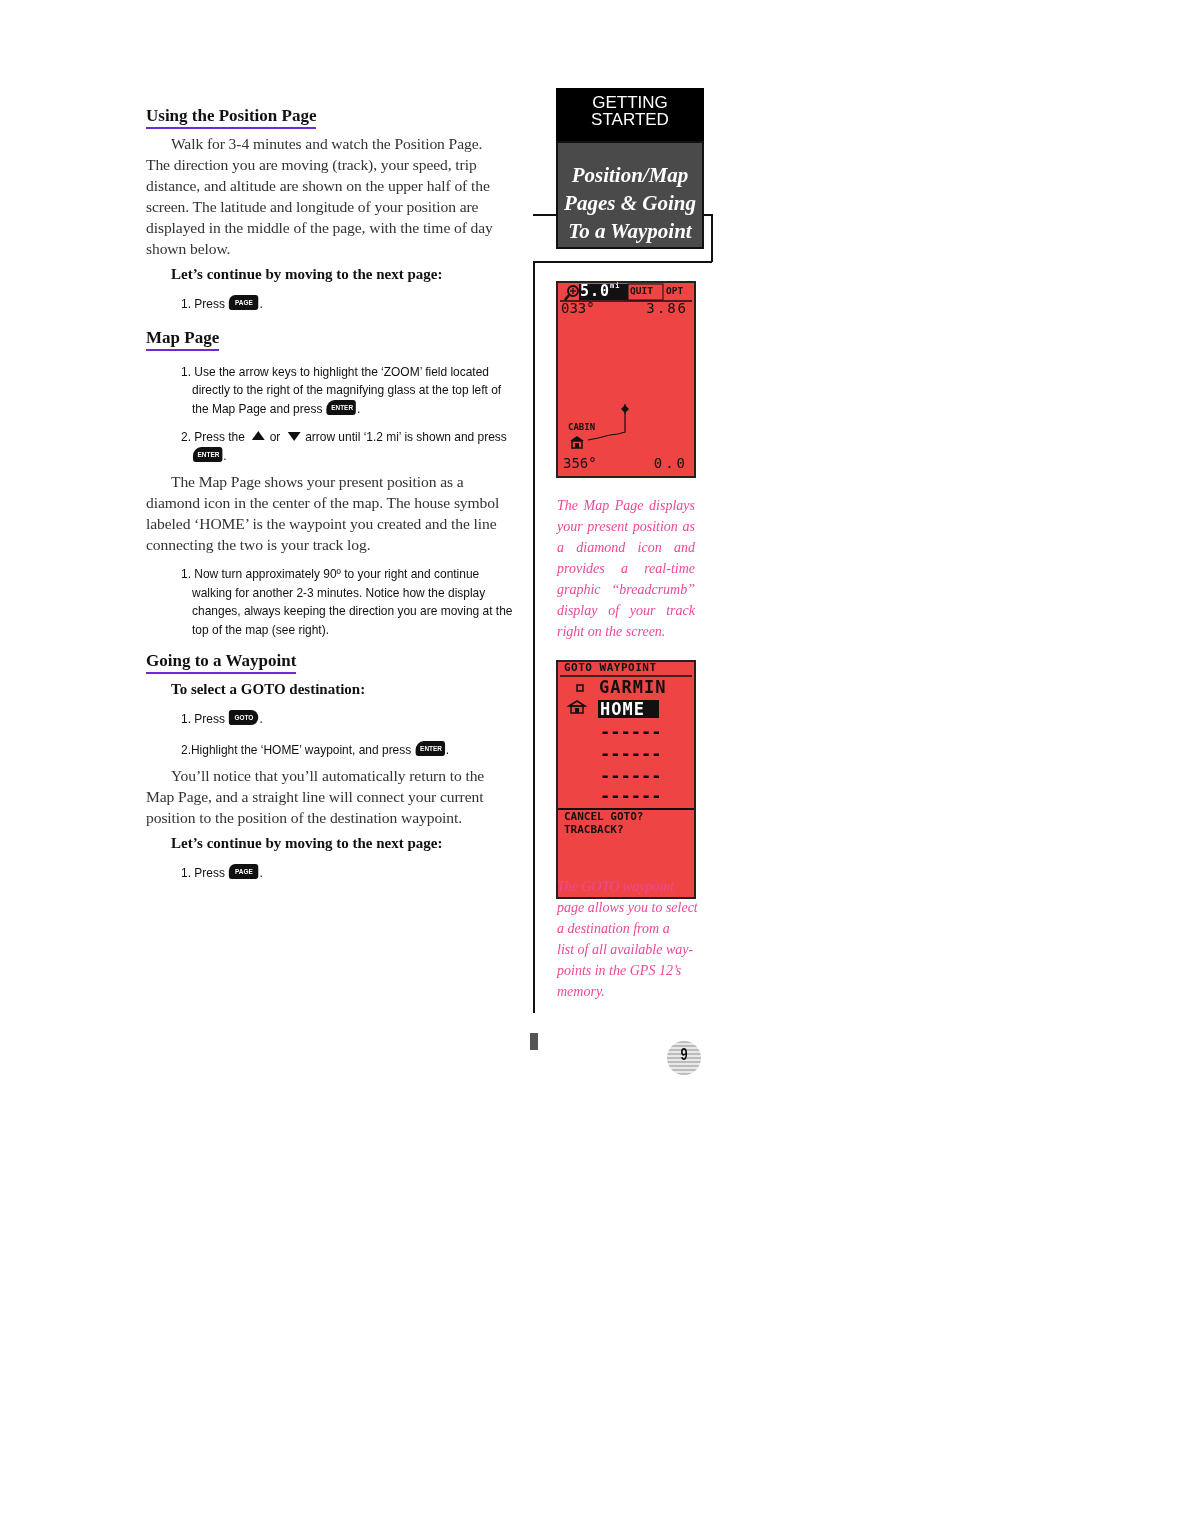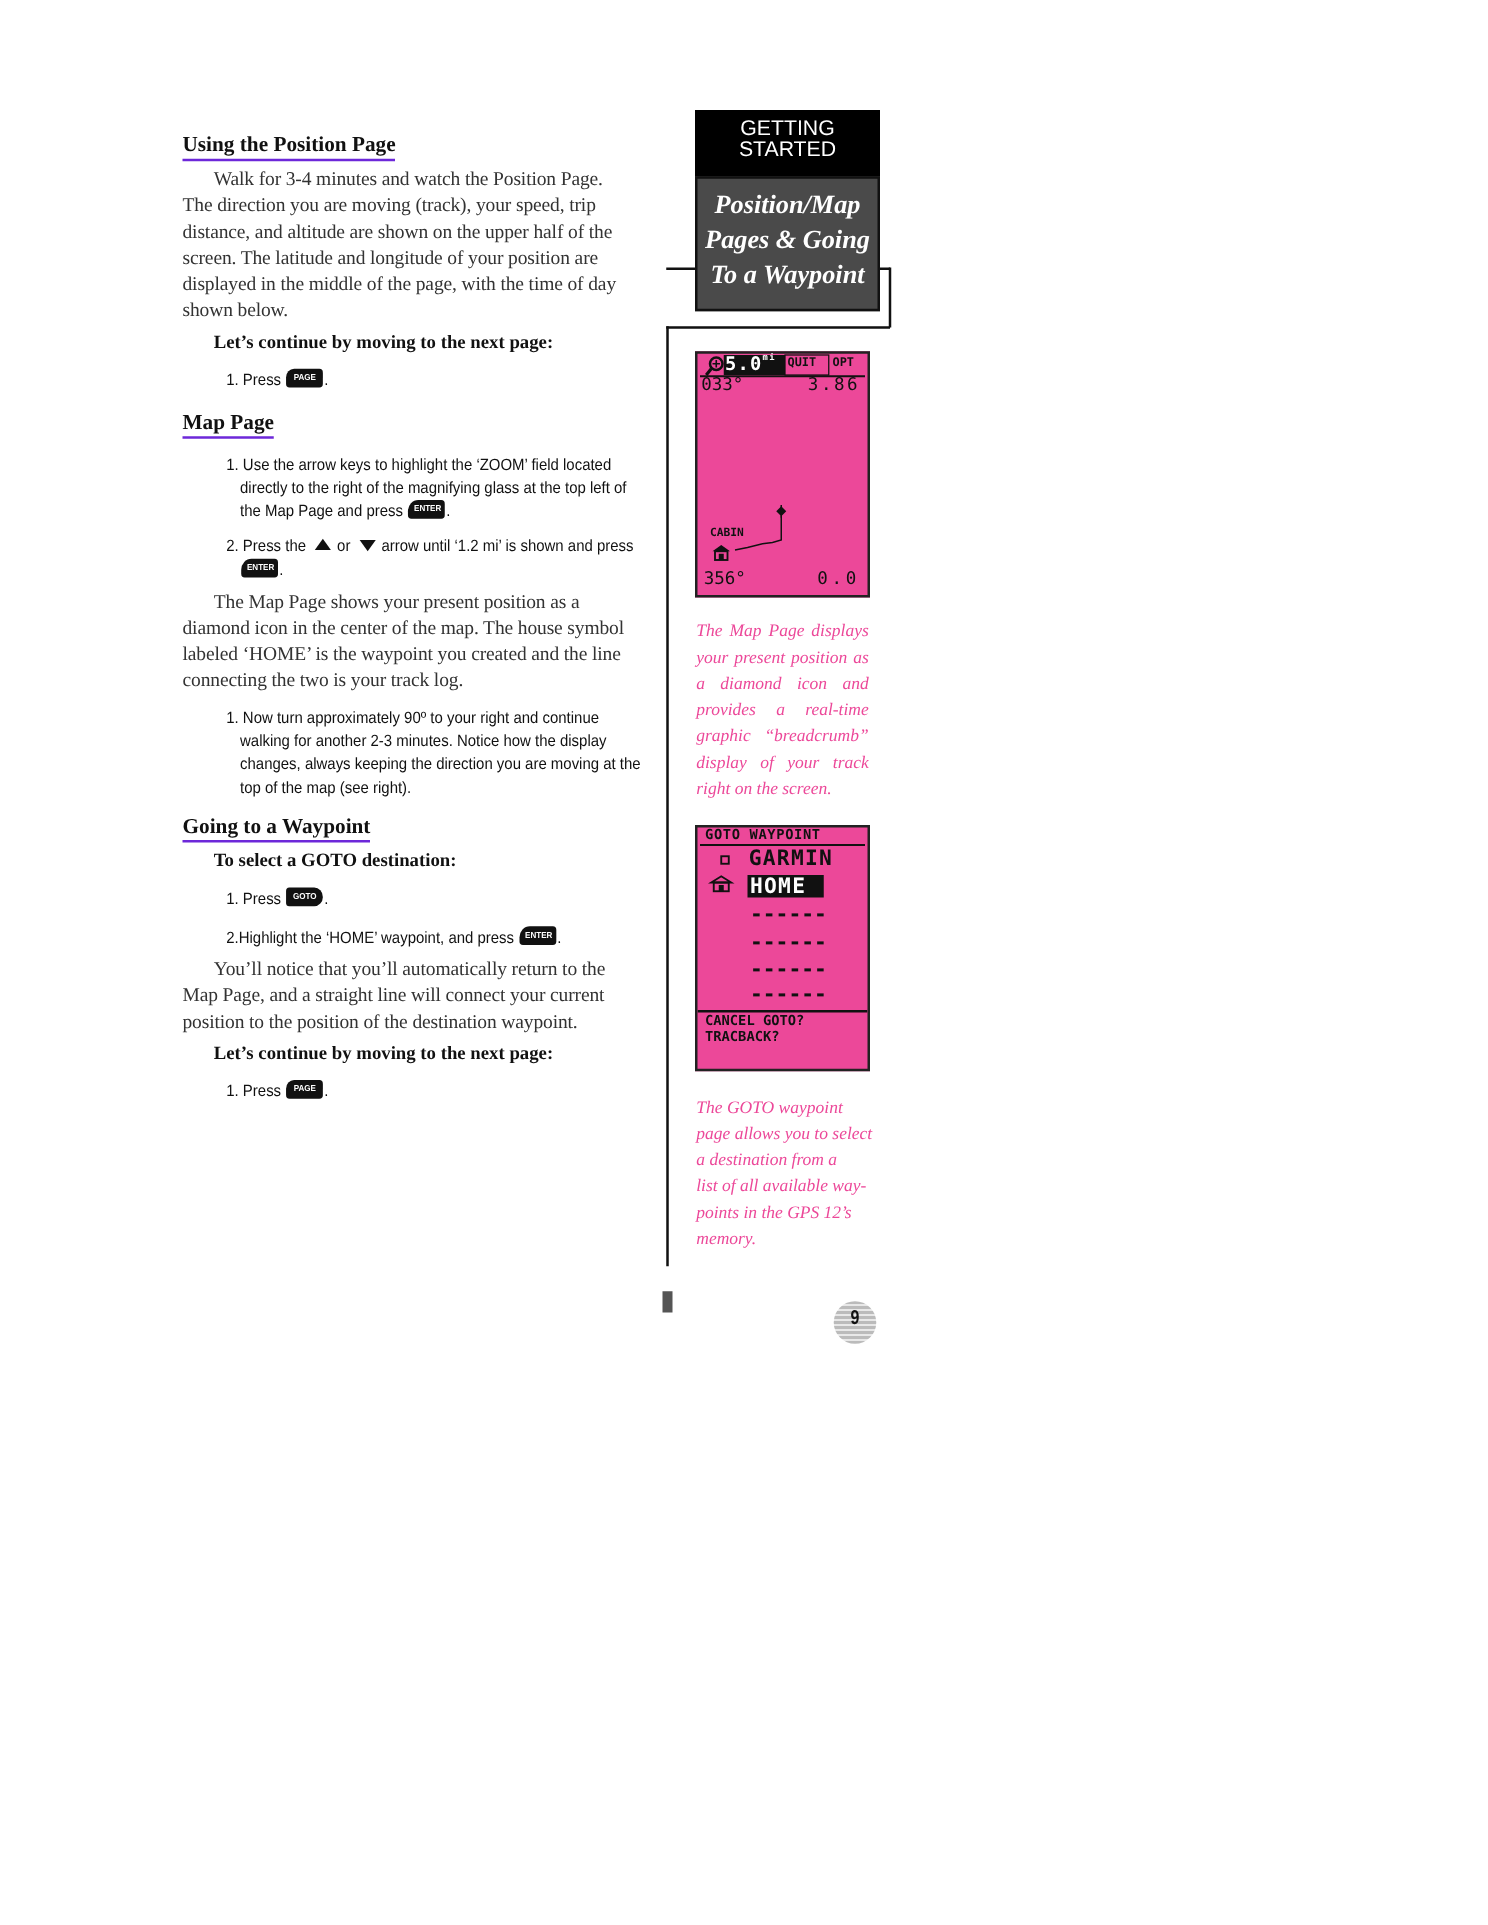--- a/index.html
+++ b/index.html
@@ -22,26 +22,26 @@
     .tri { display: inline-block; width: 0; height: 0; border-left: 7px solid transparent; border-right: 7px solid transparent; vertical-align: middle; margin: 0 5px 0 8px; }
     .tri.up { border-bottom: 9px solid #111; position: relative; top:-2px; }
     .tri.down { border-top: 9px solid #111; position: relative; top:-1px; }
 
     .s1 { margin-top: 10px; }
 
     
     .tab-black { position: absolute; left: 556px; top: 88px; width: 148px; height: 64px; background: #000; color: #fff;
                  font-family: "Liberation Sans", sans-serif; font-size: 17px; line-height: 17px; text-align: center; box-sizing: border-box; padding-top: 6px; }
     .tab-grey { position: absolute; left: 556px; top: 141px; width: 148px; height: 108px; background: #4a4a4a; border: 2px solid #111; box-sizing: border-box;
-                color: #fff; font-family: "Liberation Serif", serif; font-style: italic; font-weight: bold; font-size: 21px; line-height: 28px; text-align: center; padding-top: 6px; }
+                color: #fff; font-family: "Liberation Serif", serif; font-style: italic; font-weight: bold; font-size: 21px; line-height: 28px; text-align: center; padding-top: 18px; }
     .line { position: absolute; background: #111; }
 
-    .gps { position: absolute; background: #ec4899; border: 2px solid #222; box-sizing: border-box; }
+    .gps { position: absolute; background: #ef4444; border: 2px solid #222; box-sizing: border-box; }
     .gps1 { left: 556px; top: 281px; width: 140px; height: 197px; }
-    .gps2 { left: 556px; top: 660px; width: 140px; height: 197px; }
+    .gps2 { left: 556px; top: 660px; width: 140px; height: 239px; }
 
     .caption { position: absolute; font-family: "Liberation Serif", serif; font-style: italic; font-size: 14px; color: #ec4899; line-height: 21px; }
     .cap1 { left: 557px; top: 495px; width: 138px; text-align: justify; }
     .cap2 { left: 557px; top: 876px; width: 150px; }
 
     .mark { position: absolute; left: 530px; top: 1033px; width: 8px; height: 17px; background: #555; }
     .pagenum { position: absolute; left: 667px; top: 1041px; width: 34px; height: 34px; border-radius: 50%;
                background: repeating-linear-gradient(180deg, #bbb 0 2px, #e8e8e8 2px 4px); }
     .pagenum span { position: absolute; left: 0; top: 5px; width: 34px; text-align: center; font-family: "Liberation Sans", sans-serif; font-weight: bold; font-size: 16px; color: #111; transform: scaleX(0.8); }
 

